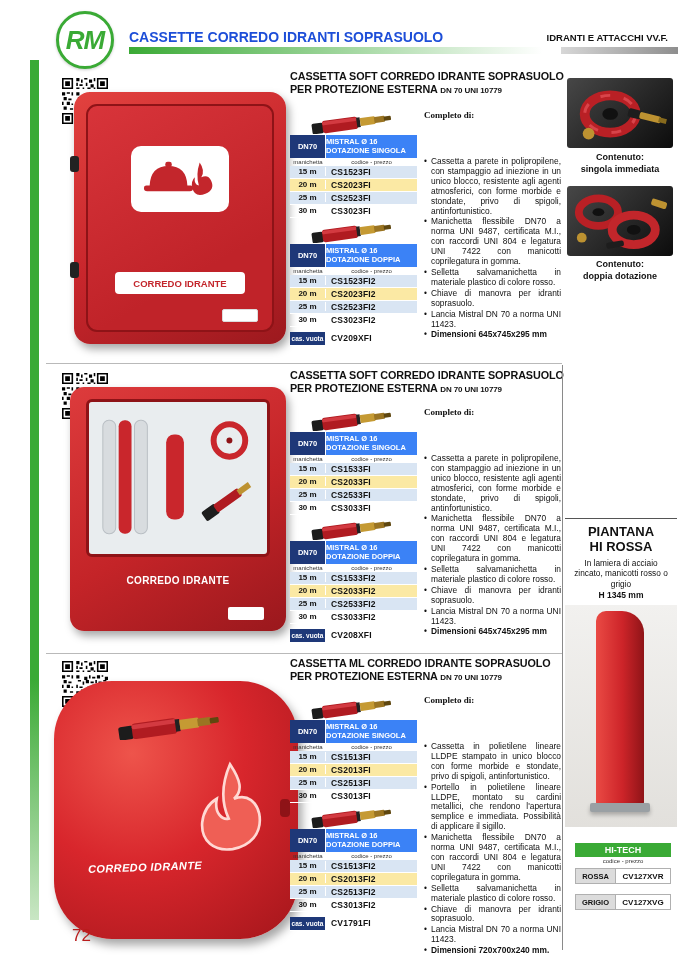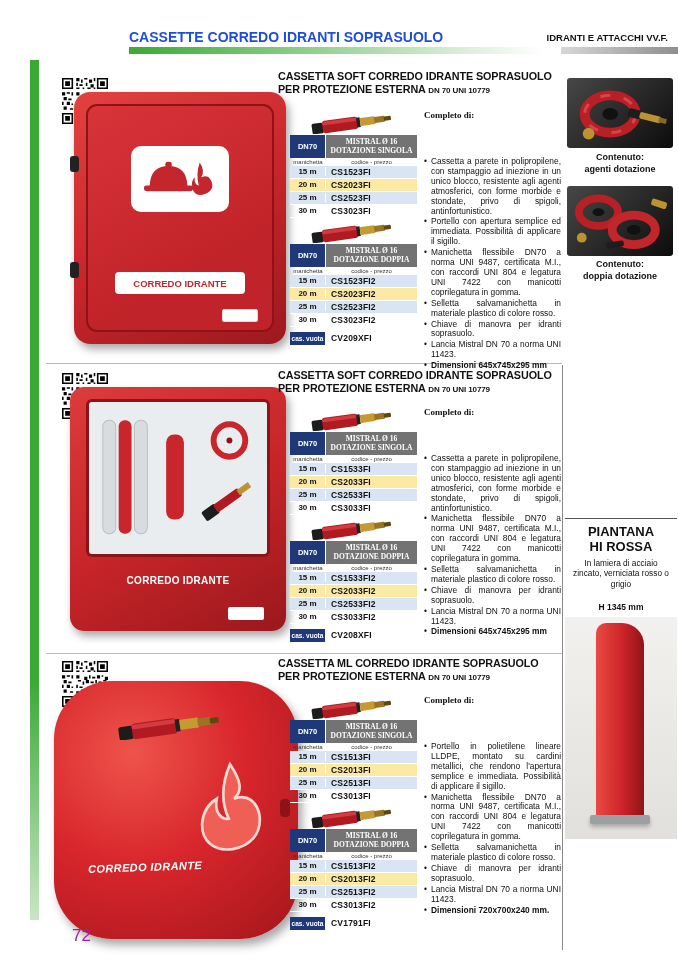--- a/index.html
+++ b/index.html
@@ -11,37 +11,37 @@
   .green-strip{position:absolute;left:30px;top:60px;width:9px;height:860px;
     background:linear-gradient(to bottom,#3aaa35 0%,#3aaa35 72%,#c9e6c4 100%);}
   .logo{position:absolute;left:56px;top:11px;width:58px;height:58px;border-radius:50%;background:#fff;
     border:3px solid #3aaa35;color:#3aaa35;font-weight:bold;font-style:italic;font-size:26px;
     display:flex;align-items:center;justify-content:center;letter-spacing:-1px;box-shadow:0 1px 3px rgba(0,0,0,.2);}
   .page-title{position:absolute;left:129px;top:29px;font-size:14px;font-weight:bold;color:#1d4ed8;white-space:nowrap;}
   .green-bar{position:absolute;left:129px;top:47px;width:431px;height:7px;background:linear-gradient(to right,#3aaa35,#fff 96%);}
   .category{position:absolute;right:10px;top:32px;font-size:9.5px;font-weight:bold;color:#111;white-space:nowrap;}
   .gray-bar{position:absolute;left:561px;top:47px;width:117px;height:7px;background:linear-gradient(to right,#d7d7d7,#8e8e8e);}
   .hdiv{position:absolute;left:46px;width:516px;height:1px;background:#b9b9b9;}
-  .pagenum{position:absolute;left:72px;top:926px;font-size:17px;color:#a21caf;}
+  .pagenum{position:absolute;left:72px;top:926px;font-size:17px;color:#b91c1c;}
 
   
   .sec{position:absolute;left:46px;width:516px;}
   .qr{position:absolute;width:46px;height:46px;}
   .qr svg{width:100%;height:100%;display:block;}
-  .sec-title{position:absolute;left:232px;width:270px;line-height:1.2;}
+  .sec-title{position:absolute;left:244px;width:270px;line-height:1.2;}
   .tl{display:block;font-size:10.8px;font-weight:bold;letter-spacing:-.1px;white-space:nowrap;}
   .norm{font-size:8px;font-weight:bold;}
   .tables-col{position:absolute;left:244px;width:127px;}
   .desc-col{position:absolute;left:378px;width:137px;}
   .nozzle{width:102px;height:23px;margin:1px auto 1px;}
   .nozzle svg{width:100%;height:100%;display:block;}
   .hdr-row{display:flex;}
   .c-dn{width:36px;background:#1e3878;color:#fff;font-size:7.5px;font-weight:bold;display:flex;
     align-items:center;justify-content:center;border-right:1px solid #fff;}
-  .c-mi{flex:1;background:#737373;color:#fff;font-size:7.5px;font-weight:bold;text-align:center;padding:2px 0;line-height:1.25;font-family:Liberation Serif, serif;}
+  .c-mi{flex:1;background:#3b82f6;color:#fff;font-size:7.5px;font-weight:bold;padding:2px 0;line-height:1.25;}
   .c-mi span{display:block;}
   .sub-row{display:flex;font-size:6px;color:#333;padding:1px 0;}
   .s-dn{width:36px;text-align:center;}
   .s-mi{flex:1;text-align:center;}
   .trow{display:flex;height:13px;align-items:center;border-bottom:1px solid #fff;}
   .trow .len{width:36px;text-align:center;font-size:8px;font-weight:bold;border-right:1px solid #fff;}
   .trow .code{flex:1;padding-left:5px;font-size:8.5px;font-weight:bold;letter-spacing:.2px;}
   .trow.tint{background:#d9e5f3;}
   .trow.hl{background:#fbe9a4;}
   .ptab{margin-bottom:2px;}
@@ -90,21 +90,21 @@
   aside{position:absolute;left:563px;top:0;width:115px;height:811px;}
   .vline{position:absolute;left:-1px;top:365px;width:1px;height:585px;background:#8a8a8a;}
   .kit{position:absolute;left:4px;width:106px;height:70px;background:linear-gradient(135deg,#474747,#0c0c0c);
     border-radius:3px;padding:2px;}
   .kit svg{width:100%;height:100%;display:block;}
   .kit-cap{position:absolute;left:0;width:114px;text-align:center;font-size:9px;font-weight:bold;line-height:1.3;}
   .kit-cap span{display:block;}
   .pi-box{position:absolute;left:2px;top:518px;width:112px;border-top:1px solid #555;padding-top:6px;text-align:center;}
   .pi-t{font-size:13px;font-weight:bold;line-height:1.15;}
   .pi-d{font-size:8.3px;margin-top:3px;line-height:1.25;padding:0 4px;}
-  .pi-h{font-size:8.5px;font-weight:bold;margin-top:13px;}
+  .pi-h{font-size:8.5px;font-weight:bold;margin-top:1px;}
   .pedestal{position:relative;height:222px;margin-top:5px;background:linear-gradient(#f2f1ef,#e2e0dc);}
   .ped-col{position:absolute;left:31px;top:6px;width:48px;height:194px;display:block;
     background:linear-gradient(to right,#ea4a44,#cd2429 55%,#8f1418);border-radius:10px 22px 3px 3px;}
   .ped-base{position:absolute;left:25px;top:198px;width:60px;height:9px;display:block;background:#9aa0a4;
     border-radius:2px;box-shadow:0 3px 4px rgba(0,0,0,.25);}
   .ht{position:absolute;left:12px;top:843px;width:96px;}
   .ht-hdr{background:#3aaa35;color:#fff;text-align:center;font-size:9px;font-weight:bold;padding:2px 0;}
   .ht-sub{text-align:center;font-size:6px;color:#333;padding:1px 0 4px;}
   .ht-row{display:flex;height:16px;margin-bottom:10px;border:1px solid #b0b0b0;background:#fff;}
   .ht-l{width:40px;background:#dcdcdc;font-size:7.5px;font-weight:bold;display:flex;align-items:center;
@@ -158,20 +158,21 @@
       <rect x="84" y="12" width="16" height="7" rx="2" fill="#bd9231" transform="rotate(18 92 15)"></rect>
       <circle cx="13" cy="50" r="5" fill="#bd9231"></circle>
       <rect x="38" y="54" width="18" height="6" rx="2" fill="#1d1d1d" transform="rotate(-10 47 57)"></rect>
     </g>
   </defs>
 </svg>
 
 <div class="page">
 
   <div class="green-strip"></div>
+  <div class="logo">RM</div>
   <h1 class="page-title">CASSETTE CORREDO IDRANTI SOPRASUOLO</h1>
   <div class="green-bar"></div>
   <div class="category">IDRANTI E ATTACCHI VV.F.</div>
   <div class="gray-bar"></div>
   <div class="hdiv" style="top:363px"></div>
   <div class="hdiv" style="top:653px"></div>
 
   <section class="sec" style="top:62px;height:301px">
     <div class="qr" style="left:16px;top:16px">
         <svg viewBox="0 0 29 29">
@@ -268,21 +269,20 @@
       </div>
       <div class="trow cas-row">
           <div class="len cas">cas. vuota</div>
           <div class="code">CV209XFI</div>
         </div>
     </div>
     <div class="desc-col" style="top:48px">
       <div class="desc-title">Completo di:</div>
       <ul class="bullets">
         <li>Cassetta a parete in polipropilene, con stampaggio ad iniezione in un unico blocco, resistente agli agenti atmosferici, con forme morbide e stondate, privo di spigoli, antinfortunistico.</li>
-        <li>Portello con apertura semplice ed immediata. Possibilità di applicare il sigillo.</li>
         <li>Manichetta flessibile DN70 a norma UNI 9487, certificata M.I., con raccordi UNI 804 e legatura UNI 7422 con manicotti coprilegatura in gomma.</li>
         <li>Selletta salvamanichetta in materiale plastico di colore rosso.</li>
         <li>Chiave di manovra per idranti soprasuolo.</li>
         <li>Lancia Mistral DN 70 a norma UNI 11423.</li>
         <li class="dim">Dimensioni 645x745x295 mm</li>
       </ul>
     </div>
   </section>
 
   <section class="sec" style="top:365px;height:288px">
@@ -498,56 +498,69 @@
           </div>
       </div>
       <div class="trow cas-row">
           <div class="len cas">cas. vuota</div>
           <div class="code">CV1791FI</div>
         </div>
     </div>
     <div class="desc-col" style="top:40px">
       <div class="desc-title">Completo di:</div>
       <ul class="bullets">
+        <li>Cassetta in polietilene lineare LLDPE stampato in unico blocco con forme morbide e stondate, privo di spigoli, antinfortunistico.</li>
         <li>Portello in polietilene lineare LLDPE, montato su cardini metallici, che rendono l'apertura semplice e immediata. Possibilità di applicare il sigillo.</li>
         <li>Manichetta flessibile DN70 a norma UNI 9487, certificata M.I., con raccordi UNI 804 e legatura UNI 7422 con manicotti coprilegatura in gomma.</li>
         <li>Selletta salvamanichetta in materiale plastico di colore rosso.</li>
         <li>Chiave di manovra per idranti soprasuolo.</li>
         <li>Lancia Mistral DN 70 a norma UNI 11423.</li>
         <li class="dim">Dimensioni 720x700x240 mm.</li>
       </ul>
     </div>
   </section>
 
   <aside>
     <div class="vline"></div>
     <figure class="kit" style="top:78px">
         <svg viewBox="0 0 104 66">
           <use href="#sym-coil1"></use>
         </svg>
       </figure>
     <div class="kit-cap" style="top:152px">
       <span>Contenuto:</span>
-      <span>agenti dotazione</span>
+      <span>singola immediata</span>
     </div>
     <figure class="kit" style="top:186px">
         <svg viewBox="0 0 104 66">
           <use href="#sym-coil2"></use>
         </svg>
       </figure>
     <div class="kit-cap" style="top:259px">
       <span>Contenuto:</span>
       <span>doppia dotazione</span>
     </div>
     <div class="pi-box">
       <div class="pi-t">PIANTANA</div>
       <div class="pi-t">HI ROSSA</div>
-      <div class="pi-d">In lamiera di acciaio zincato, verniciata rosso o grigio</div>
+      <div class="pi-d">In lamiera di acciaio zincato, manicotti rosso o grigio</div>
       <div class="pi-h">H 1345 mm</div>
       <div class="pedestal">
         <i class="ped-col"></i>
         <i class="ped-base"></i>
       </div>
     </div>
+    <div class="ht">
+      <div class="ht-hdr">HI-TECH</div>
+      <div class="ht-sub">codice - prezzo</div>
+      <div class="ht-row">
+        <span class="ht-l">ROSSA</span>
+        <span class="ht-c">CV127XVR</span>
+      </div>
+      <div class="ht-row">
+        <span class="ht-l">GRIGIO</span>
+        <span class="ht-c">CV127XVG</span>
+      </div>
+    </div>
   </aside>
 
   <div class="pagenum">72</div>
 </div>
 
 </body></html>

